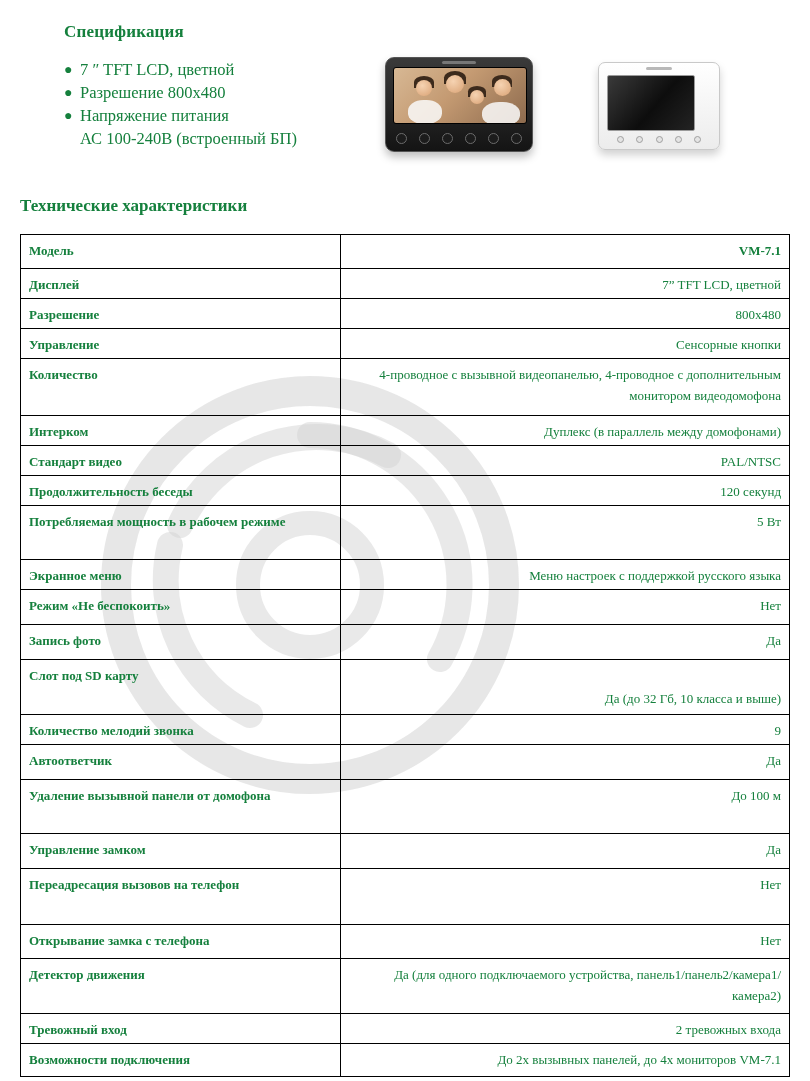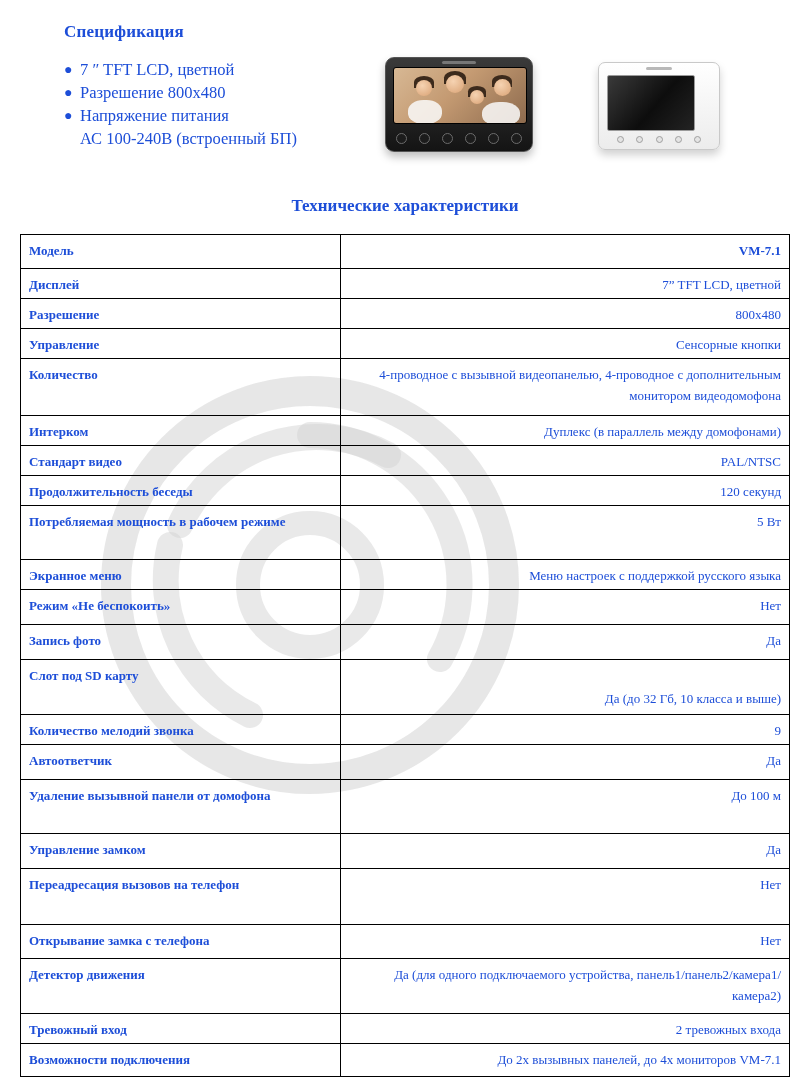--- a/index.html
+++ b/index.html
@@ -1,19 +1,19 @@
 <!DOCTYPE html>
 <html><head>
 <meta charset="utf-8">
 <style>
   * { margin:0; padding:0; box-sizing:border-box; }
   html,body { background:#fff; }
   .page {
     position:relative; width:810px; height:1081px; margin:0 auto;
-    background:#ffffff; color:#1d4ed8;
+    background:#ffffff; color:#15803d;
     font-family:"Liberation Serif", "DejaVu Serif", serif;
     overflow:hidden;
   }
 
   
   .spec-block { position:absolute; left:64px; top:22px; width:300px; }
   .spec-title { font-size:17px; font-weight:bold; letter-spacing:0.2px; }
   .spec-list { margin-top:16px; font-size:16.5px; line-height:23px; }
   .bullet-row { display:flex; align-items:flex-start; }
   .bullet-mark { width:16px; font-size:14px; line-height:23px; flex:0 0 16px; }
@@ -61,21 +61,21 @@
   .wm-btn { width:7px; height:7px; border-radius:50%;
     background:#e4e4e4; border:1px solid #9f9f9f; }
 
   
   .watermark { position:absolute; left:88px; top:363px; width:444px; height:444px;
     z-index:1; pointer-events:none; }
 
   
   .tech-title {
     position:absolute; top:196px; left:20px; width:770px; z-index:2;
-    text-align:center; font-weight:bold; font-size:17px;
+    font-weight:bold; font-size:17px;
   }
   .spec-table {
     position:absolute; left:20px; top:234px; width:770px; z-index:2;
     border-collapse:collapse; table-layout:fixed;
   }
   .spec-table td {
     border:1px solid #000;
     font-size:13px; line-height:21px;
     vertical-align:top; padding:5px 10px 3px 8px;
     background:transparent;

